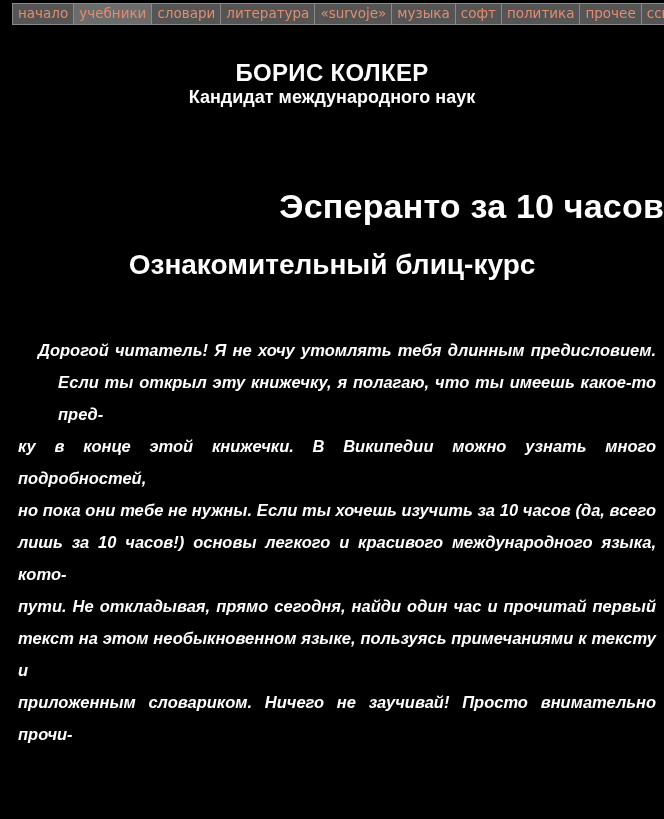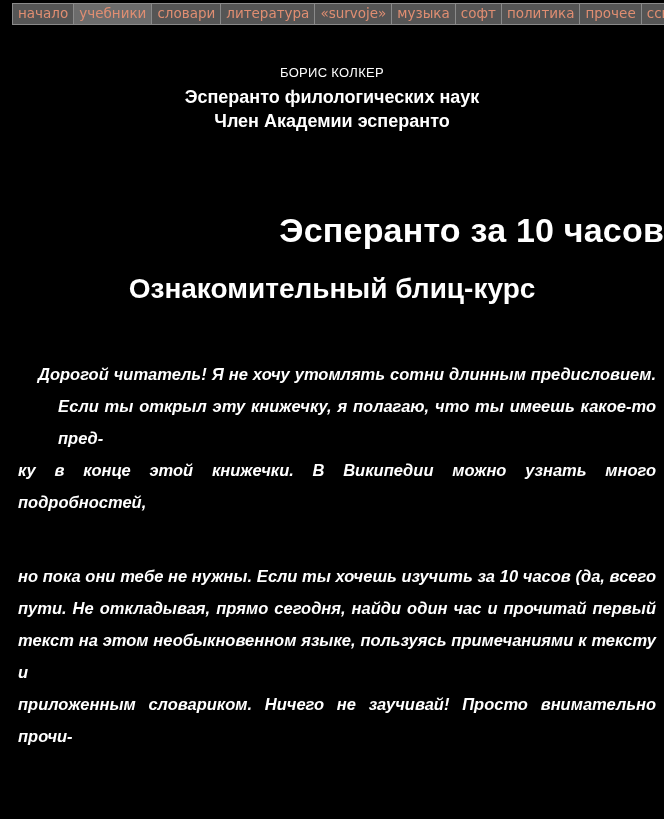--- a/index.html
+++ b/index.html
@@ -45,22 +45,22 @@
   .nav-item.active {
     background: #6c6c6c;
   }
 
   
   .author-block {
     text-align: center;
     margin-top: 21px;
   }
   .author-name {
-    font-size: 13px;
-    font-weight: normal;
+    font-size: 24px;
+    font-weight: bold;
     line-height: 24px;
     letter-spacing: 0.3px;
   }
   .author-line {
     font-size: 18px;
     font-weight: bold;
     line-height: 24px;
   }
 
   
@@ -107,30 +107,30 @@
     <a class="nav-item">«survoje»</a>
     <a class="nav-item">музыка</a>
     <a class="nav-item">софт</a>
     <a class="nav-item">политика</a>
     <a class="nav-item">прочее</a>
     <a class="nav-item">ссылки</a>
   </div>
 
 <div class="author-block">
   <div class="author-name">БОРИС КОЛКЕР</div>
-  <div class="author-line">Эсперанто филологических наук</div>
-  <div class="author-line">Член Академии эсперанто</div>
+  <div class="author-line">Кандидат международного наук</div>
 </div>
 
 <h1 class="main-title">Эсперанто за 10 часов</h1>
 
 <h2 class="sub-title">Ознакомительный блиц-курс</h2>
 
 <p class="body-copy">
 
-<span style="display: block; text-align: justify; text-align-last: justify; white-space: pre-wrap; text-indent: 20px;">Дорогой читатель! Я не хочу утомлять сотни длинным предисловием.</span>
+<span style="display: block; text-align: justify; text-align-last: justify; white-space: pre-wrap; text-indent: 20px;">Дорогой читатель! Я не хочу утомлять тебя длинным предисловием.</span>
     <span style="display: block; text-align: justify; text-align-last: justify; white-space: pre-wrap; margin-left: 40px;">Если ты открыл эту книжечку, я полагаю, что ты имеешь какое-то пред-</span>
     <span style="display: block; text-align: justify; text-align-last: justify; white-space: pre-wrap;">ку в конце этой книжечки. В Википедии можно узнать много подробностей,</span>
-    <span style="display: block; text-align: justify; text-align-last: justify; white-space: pre-wrap; margin-top: 42px;">но пока они тебе не нужны. Если ты хочешь изучить за 10 часов (да, всего</span>
+    <span style="display: block; text-align: justify; text-align-last: justify; white-space: pre-wrap;">но пока они тебе не нужны. Если ты хочешь изучить за 10 часов (да, всего</span>
+    <span style="display: block; text-align: justify; text-align-last: justify; white-space: pre-wrap;">лишь за 10 часов!) основы легкого и красивого международного языка, кото-</span>
     <span style="display: block; text-align: justify; text-align-last: justify; white-space: pre-wrap;">пути. Не откладывая, прямо сегодня, найди один час и прочитай первый</span>
     <span style="display: block; text-align: justify; text-align-last: justify; white-space: pre-wrap;">текст на этом необыкновенном языке, пользуясь примечаниями к тексту и</span>
     <span style="display: block; text-align: justify; text-align-last: justify; white-space: pre-wrap;">приложенным словариком. Ничего не заучивай! Просто внимательно прочи-</span>
   </p>
 
 </body></html>

